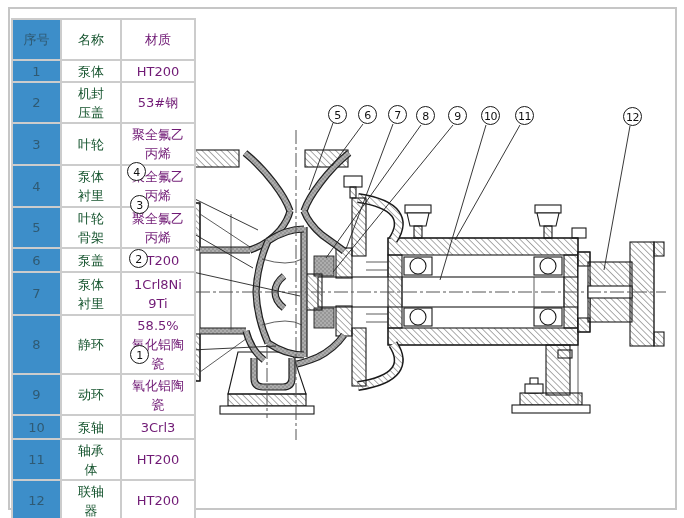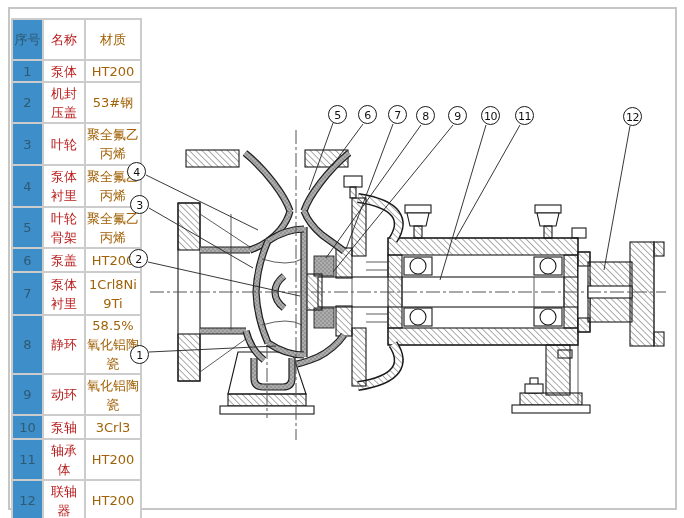--- a/index.html
+++ b/index.html
@@ -11,25 +11,25 @@
     position:absolute;left:8px;top:7px;width:665px;height:499px;
     border:2px solid #c6c6c6;background:#fff;
   }
   
   table.parts{
     position:absolute;left:11px;top:18px;border-collapse:collapse;
     table-layout:fixed;background:#fff;z-index:5;
   }
   table.parts td{
     border:2px solid #cccccc;text-align:center;vertical-align:middle;
-    font-size:13px;line-height:19px;padding:0 1px;word-break:break-all;
+    font-size:13px;line-height:19px;padding:0 10px;word-break:break-all;
   }
   td.c-no{width:27px;background:#3d8ec9;color:#2f5a73;}
-  td.c-name{width:38px;color:#b91c1c;}
-  td.c-mat{width:52px;color:#a16207;}
+  td.c-name{width:38px;color:#14532d;}
+  td.c-mat{width:52px;color:#701a75;}
   
   svg.draw{position:absolute;left:0;top:0;z-index:1;}
   .ol{stroke:#1a1a1a;stroke-width:1.1;fill:none;}
   .olw{stroke:#1a1a1a;stroke-width:1.1;fill:#ffffff;}
   .ha{stroke:#1a1a1a;stroke-width:1.1;fill:url(#h);}
   .thin{stroke:#333;stroke-width:0.8;fill:none;}
   .lb{stroke:#1f1f1f;stroke-width:7.2;fill:none;}
   .lg{stroke:url(#st);stroke-width:4.8;fill:none;}
   .bb{stroke:#1a1a1a;stroke-width:10;fill:none;}
   .bw{stroke:#ffffff;stroke-width:7;fill:none;}

